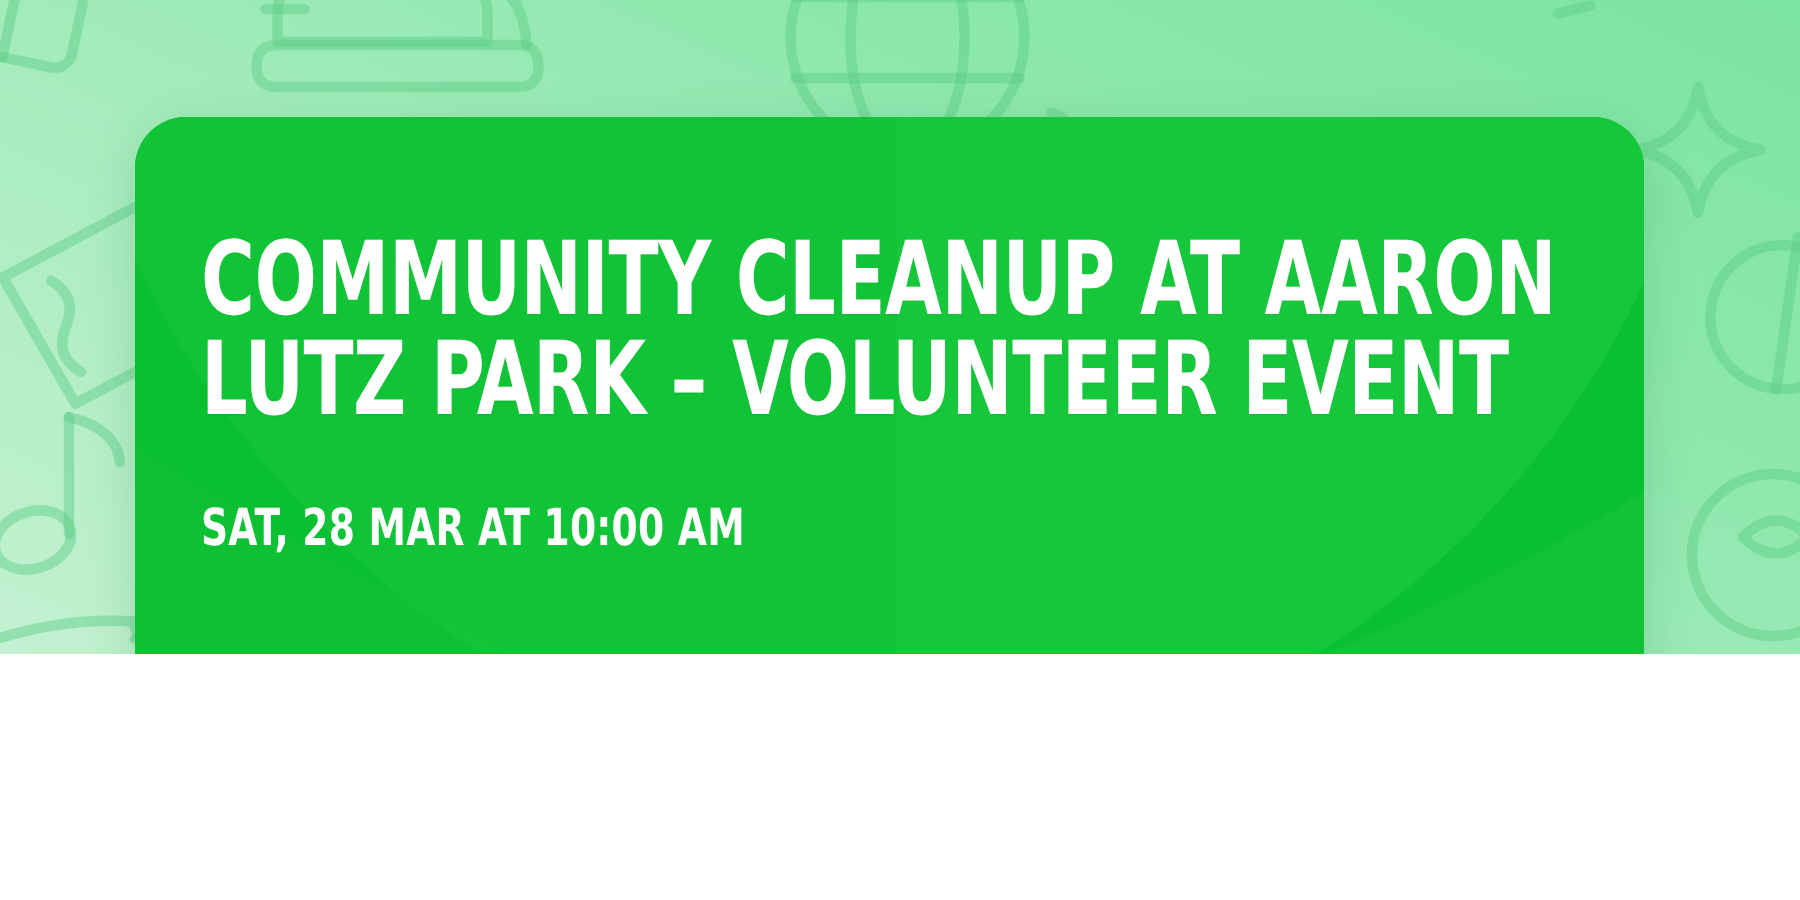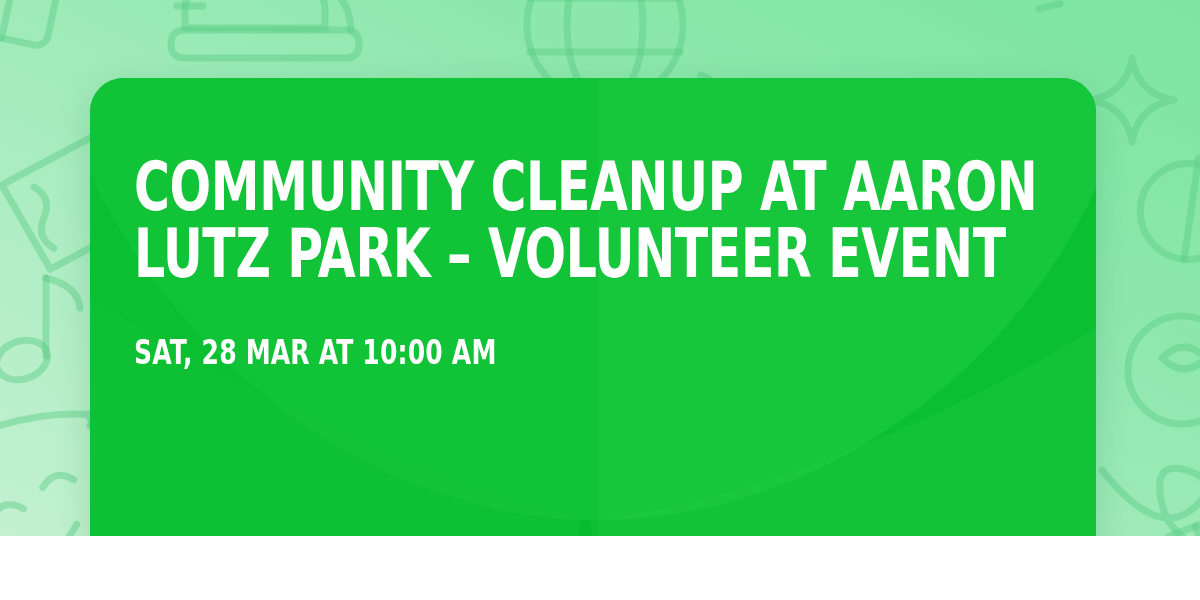--- a/index.html
+++ b/index.html
@@ -5,21 +5,21 @@
   * { margin:0; padding:0; box-sizing:border-box; }
 
   html, body {
     width:1200px; height:600px;
     overflow:hidden;
     font-family:"Liberation Sans", sans-serif;
   }
 
   #stage {
     position:relative;
-    width:1200px; height:536px;
+    width:1200px; height:436px;
     background:
       linear-gradient(205deg, #7CE4A1 0%, #8FE8AE 34%, #ADEDC2 68%, #C3F1D1 100%);
     overflow:hidden;
   }
 
   
   #bg-pattern {
     position:absolute;
     inset:0;
     pointer-events:none;

